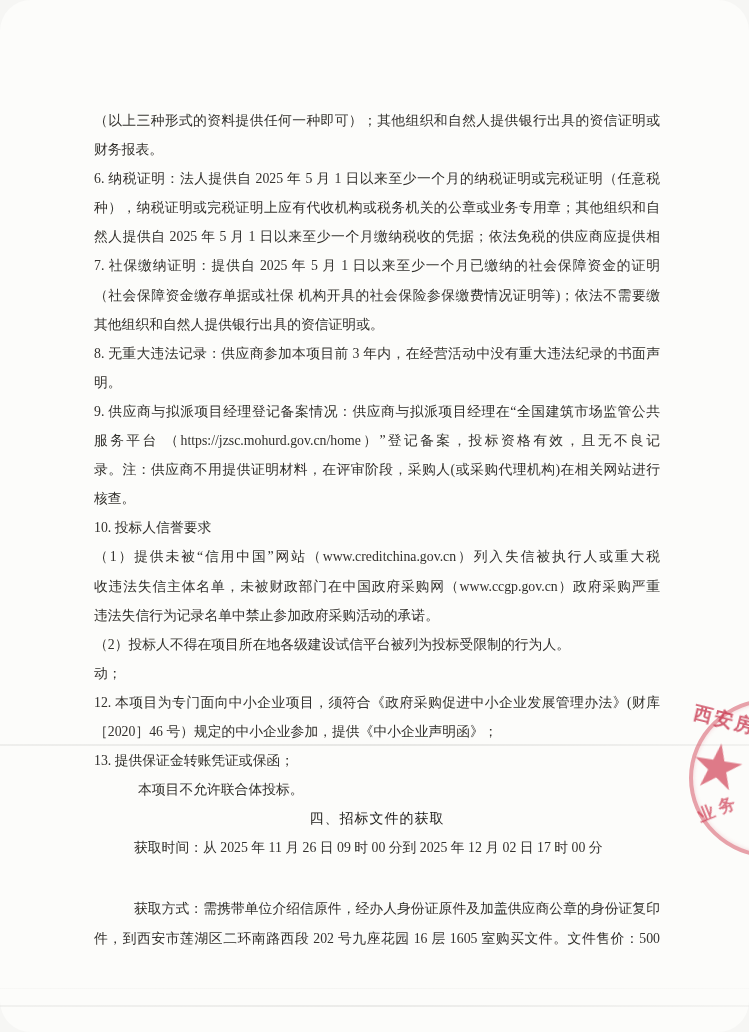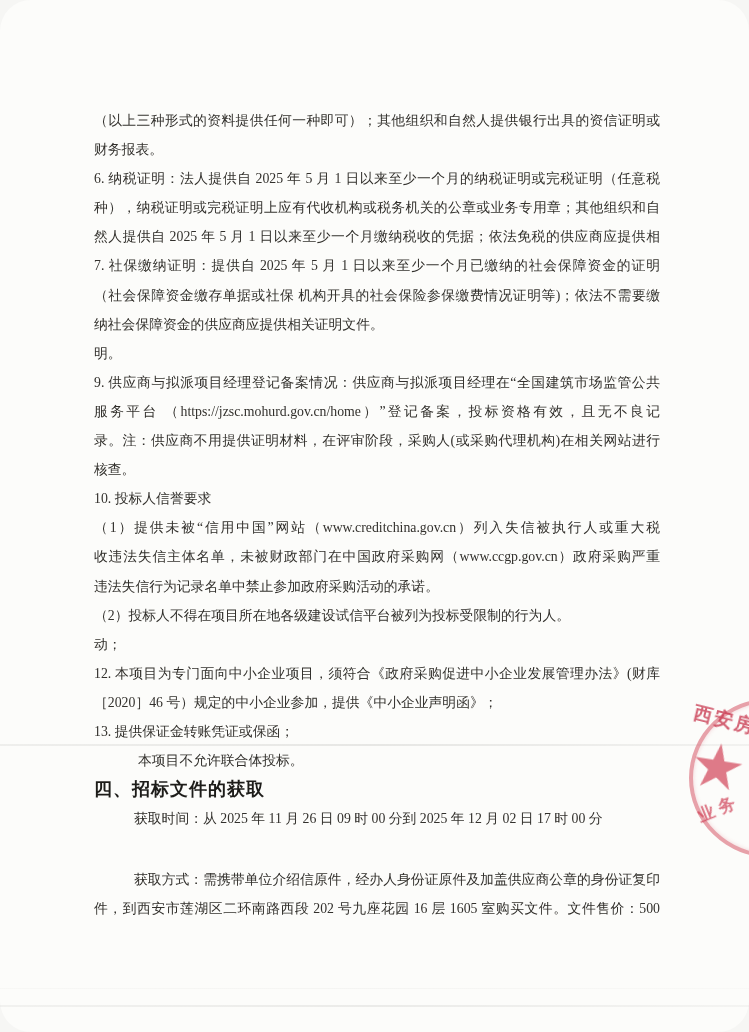--- a/index.html
+++ b/index.html
@@ -28,24 +28,25 @@
   }
   .line.justify {
     white-space: normal;
     text-align: justify;
     text-align-last: justify;
     text-justify: inter-character;
   }
   .line .italic { }
   .line.heading {
     font-family: "Liberation Sans", sans-serif;
-    font-weight: bold;
-    font-size: 18px;
+    font-weight: normal;
+    font-size: 14px;
     color: #1d1c19;
     letter-spacing: 1px;
+    text-align: center;
   }
   .scan-line {
     position: absolute; left: 0; width: 749px; height: 2px;
     background: linear-gradient(to right, rgba(120,120,115,0.10), rgba(120,120,115,0.16), rgba(120,120,115,0.08));
   }
   .scan-line.l1 { top: 744px; }
   .scan-line.l2 { top: 1005px; height: 2px; opacity: .8; }
   .scan-line.l3 { top: 988px; height: 1px; opacity: .35; }
   .seal { position: absolute; left: 0; top: 0; width: 749px; height: 1032px; pointer-events: none; }
   .seal-circle {
@@ -90,21 +91,22 @@
 <div class="page">
 
   <div class="text-block">
       <div class="line justify">（以上三种形式的资料提供任何一种即可）；其他组织和自然人提供银行出具的资信证明或</div>
       <div class="line">财务报表。</div>
       <div class="line justify">6. 纳税证明：法人提供自 2025 年 5 月 1 日以来至少一个月的纳税证明或完税证明（任意税</div>
       <div class="line justify">种），纳税证明或完税证明上应有代收机构或税务机关的公章或业务专用章；其他组织和自</div>
       <div class="line justify">然人提供自 2025 年 5 月 1 日以来至少一个月缴纳税收的凭据；依法免税的供应商应提供相</div>
       <div class="line justify">7. 社保缴纳证明：提供自 2025 年 5 月 1 日以来至少一个月已缴纳的社会保障资金的证明</div>
       <div class="line justify">（社会保障资金缴存单据或社保 机构开具的社会保险参保缴费情况证明等)；依法不需要缴</div>
-      <div class="line">纳社会保障资金的供应商应提供相关证明文件。</div>
+      <div class="line">其他组织和自然人提供银行出具的资信证明或。</div>
+      <div class="line justify">8. 无重大违法记录：供应商参加本项目前 3 年内，在经营活动中没有重大违法纪录的书面声</div>
       <div class="line">明。</div>
       <div class="line justify">9. 供应商与拟派项目经理登记备案情况：供应商与拟派项目经理在“全国建筑市场监管公共</div>
       <div class="line justify">服务平台 （https://jzsc.mohurd.gov.cn/home）”登记备案，投标资格有效，且无不良记</div>
       <div class="line justify">录。注：供应商不用提供证明材料，在评审阶段，采购人(或采购代理机构)在相关网站进行</div>
       <div class="line">核查。</div>
       <div class="line">10. 投标人信誉要求</div>
       <div class="line justify">（1）提供未被“信用中国”网站（www.creditchina.gov.cn）列入失信被执行人或重大税</div>
       <div class="line justify">收违法失信主体名单，未被财政部门在中国政府采购网（www.ccgp.gov.cn）政府采购严重</div>
       <div class="line">违法失信行为记录名单中禁止参加政府采购活动的承诺。</div>
       <div class="line">（2）投标人不得在项目所在地各级建设试信平台被列为投标受限制的行为人。</div>

